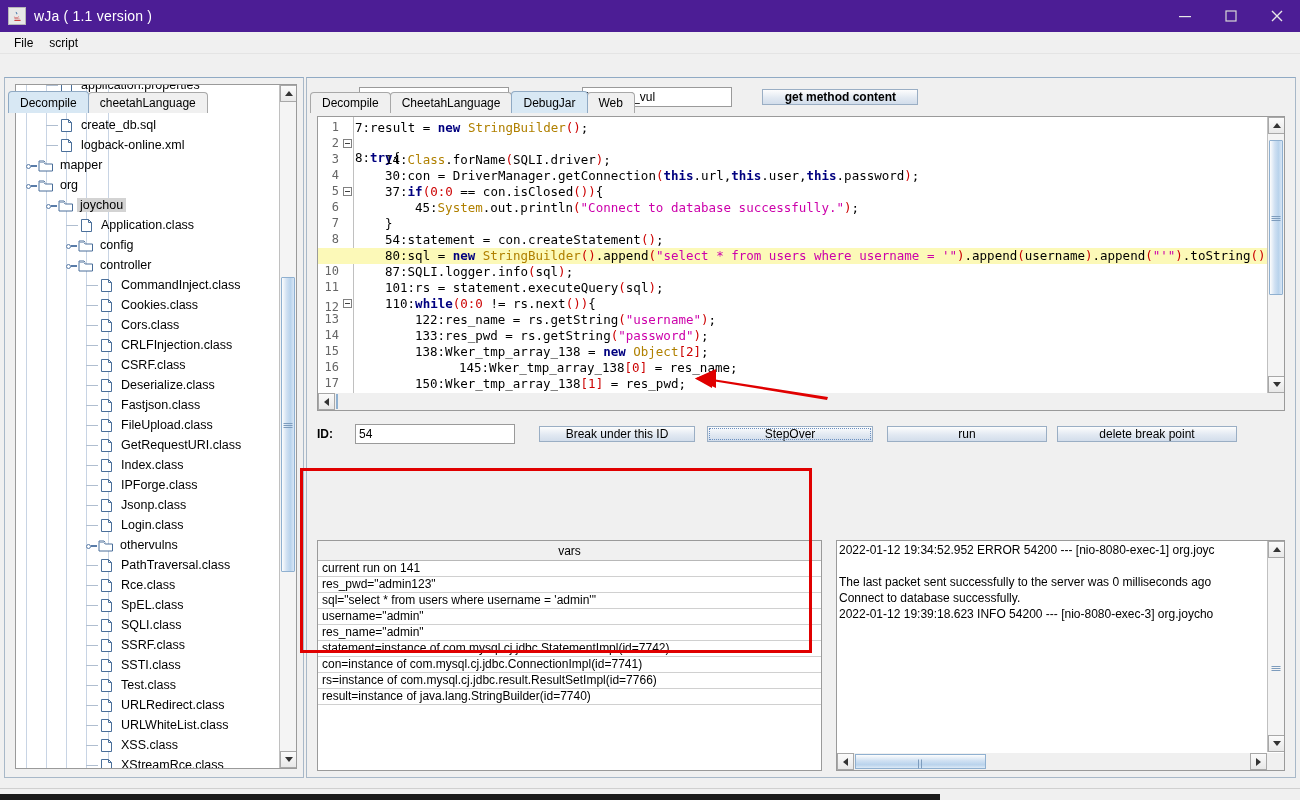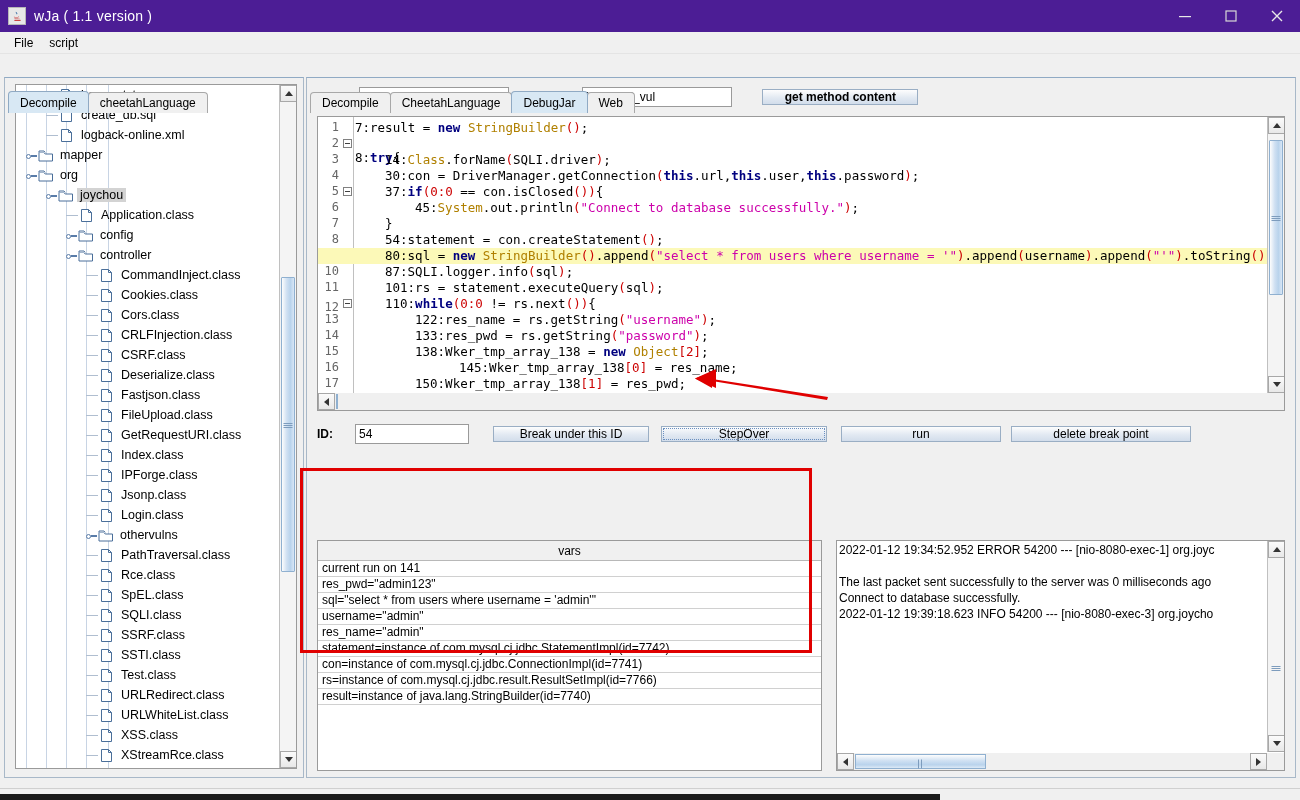--- a/index.html
+++ b/index.html
@@ -206,20 +206,29 @@
         <div class="tree-wrap">
           <div class="tree-view">
             <div class="guides">
               <div class="guide" style="left:10px"></div>
               <div class="guide" style="left:30px"></div>
               <div class="guide" style="left:50px"></div>
               <div class="guide" style="left:70px"></div>
               <div class="guide" style="left:92px"></div>
             </div>
             <div class="tree-inner" id="tree-inner">
+                <div class="tnode" style="margin-top: -10px;">
+                  <div style="width:30px;flex:0 0 auto"></div>
+                  <div class="hspur"></div>
+                  <span class="ficon"><svg width="15" height="13" viewBox="0 0 15 13">
+                      <path d="M2.5 0.5 h7 l3 3 v9 h-10 z" fill="#fff" stroke="#4a6f9a"></path>
+                      <path d="M9.5 0.5 v3 h3" fill="none" stroke="#4a6f9a"></path>
+                    </svg></span>
+                  <span class="lbl">application.properties</span>
+                </div>
                 <div class="tnode">
                   <div style="width:30px;flex:0 0 auto"></div>
                   <div class="hspur"></div>
                   <span class="ficon"><svg width="15" height="13" viewBox="0 0 15 13">
                       <path d="M2.5 0.5 h7 l3 3 v9 h-10 z" fill="#fff" stroke="#4a6f9a"></path>
                       <path d="M9.5 0.5 v3 h3" fill="none" stroke="#4a6f9a"></path>
                     </svg></span>
                   <span class="lbl">banner.txt</span>
                 </div>
                 <div class="tnode">
@@ -644,21 +653,21 @@
           <div class="hsb">
             <div class="arrow" style="left:0">
                 <div class="tri left"></div>
               </div>
             <div class="thumb" style="left:18px;width:0px;"></div>
           </div>
         </div>
 
         <div class="toolbar" style="top:343px;">
           <div class="lab">ID:</div>
-          <input class="tinput" style="width: 114px; margin-left: 14px;" value="54">
+          <input class="tinput" style="width: 160px; margin-left: 14px;" value="54">
           <div class="btn" style="width:156px;margin-left:24px;">Break under this ID</div>
           <div class="btn focus" style="width:166px;margin-left:12px;">StepOver</div>
           <div class="btn" style="width:160px;margin-left:14px;">run</div>
           <div class="btn" style="width:180px;margin-left:10px;">delete break point</div>
         </div>
 
         <div class="lower">
 
           <div class="vars-box">
             <div class="vars-hdr">vars</div>

